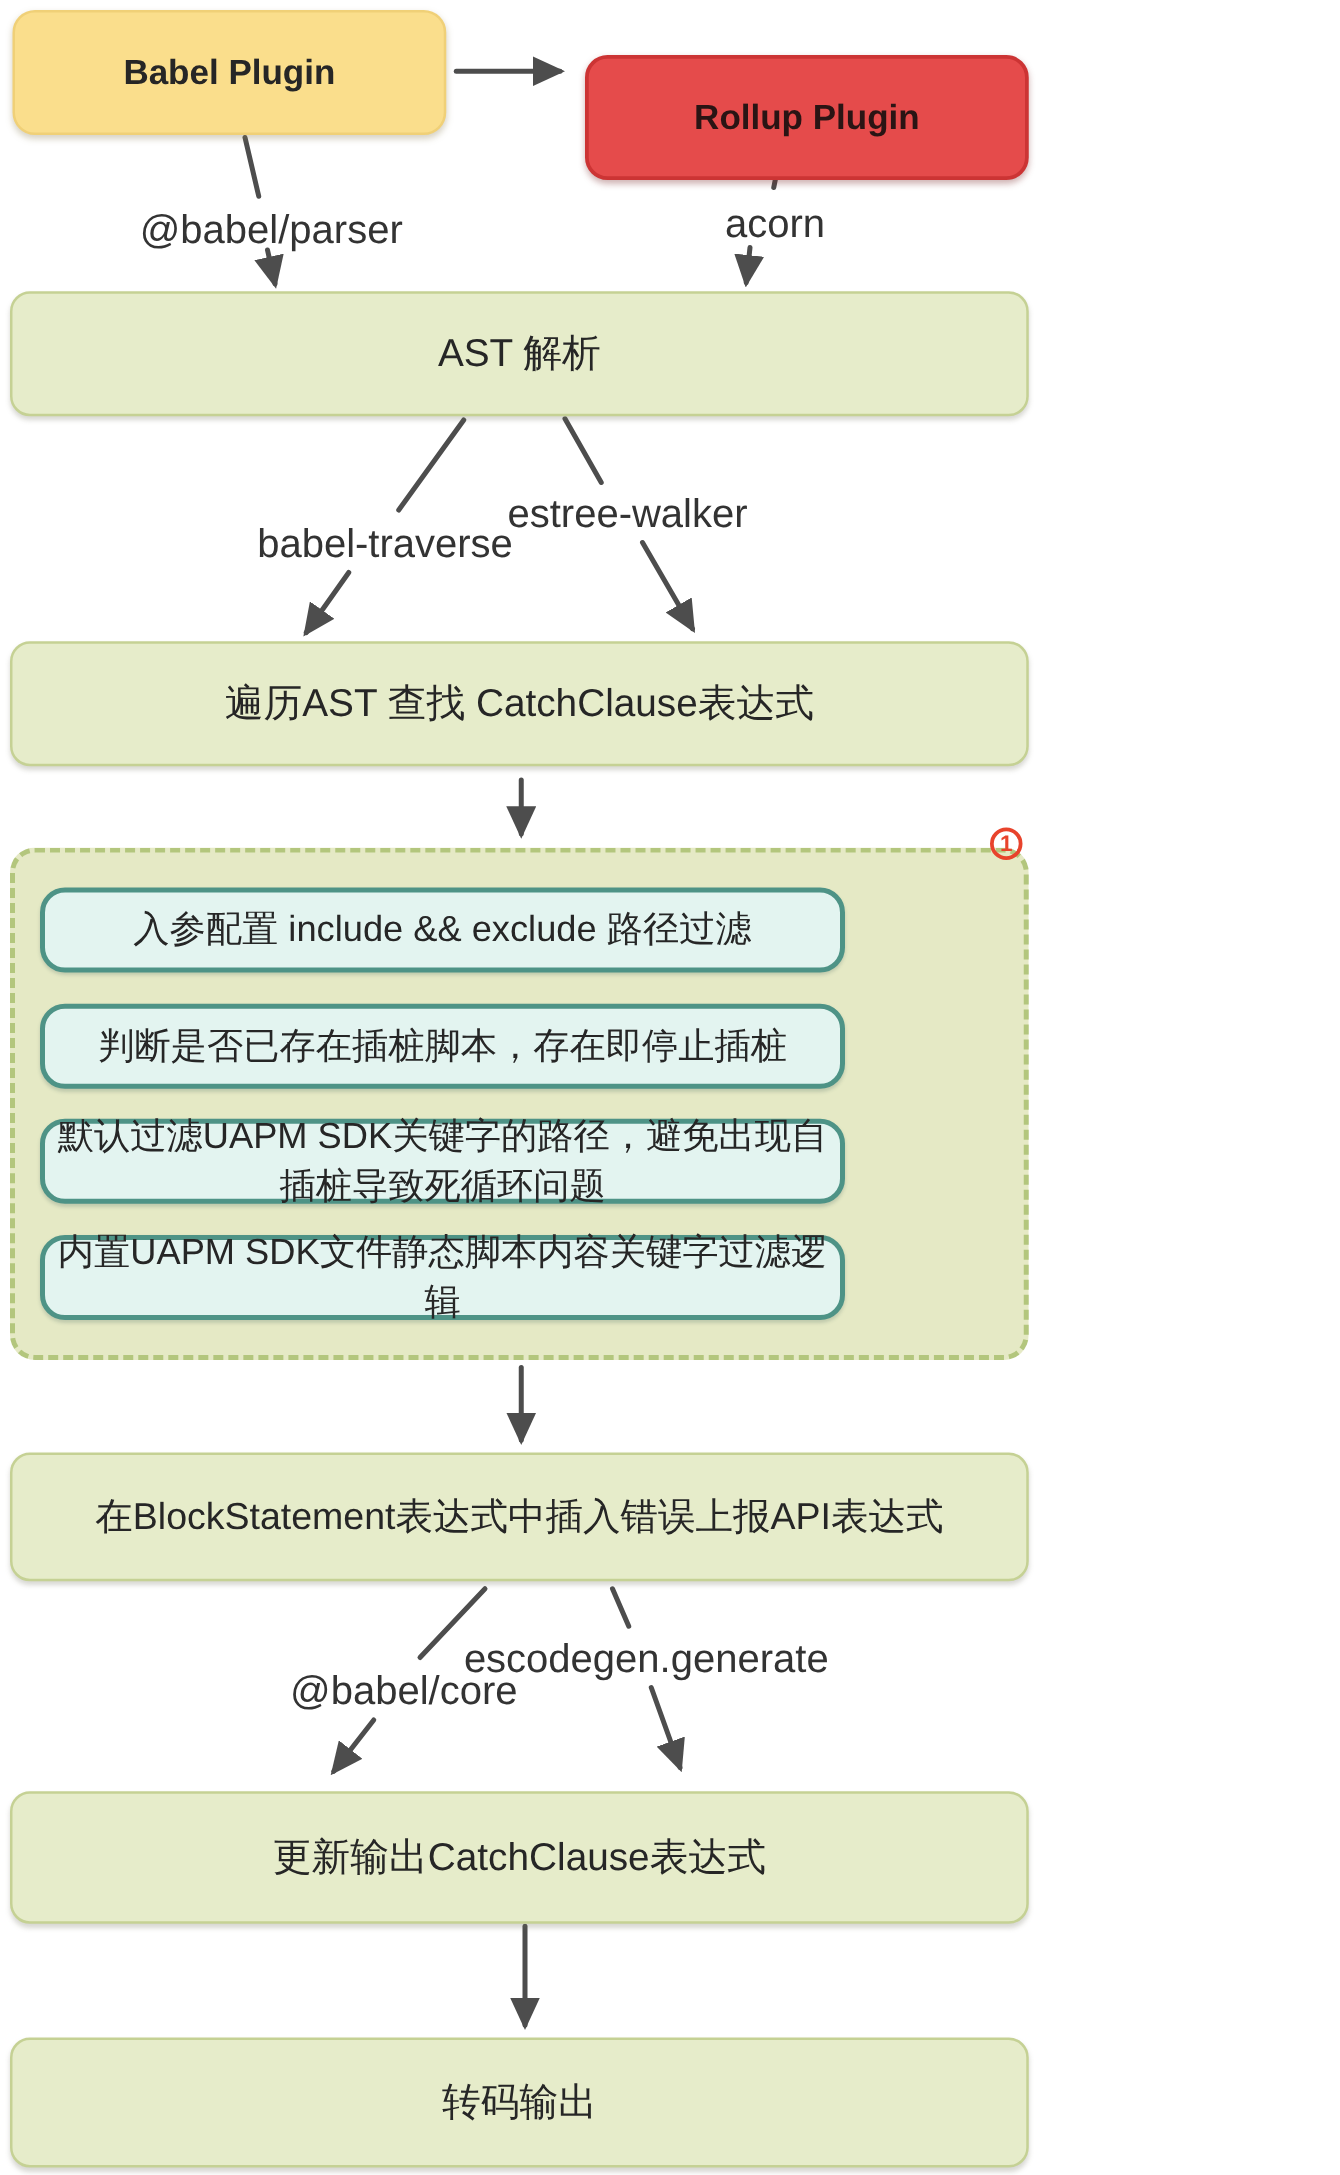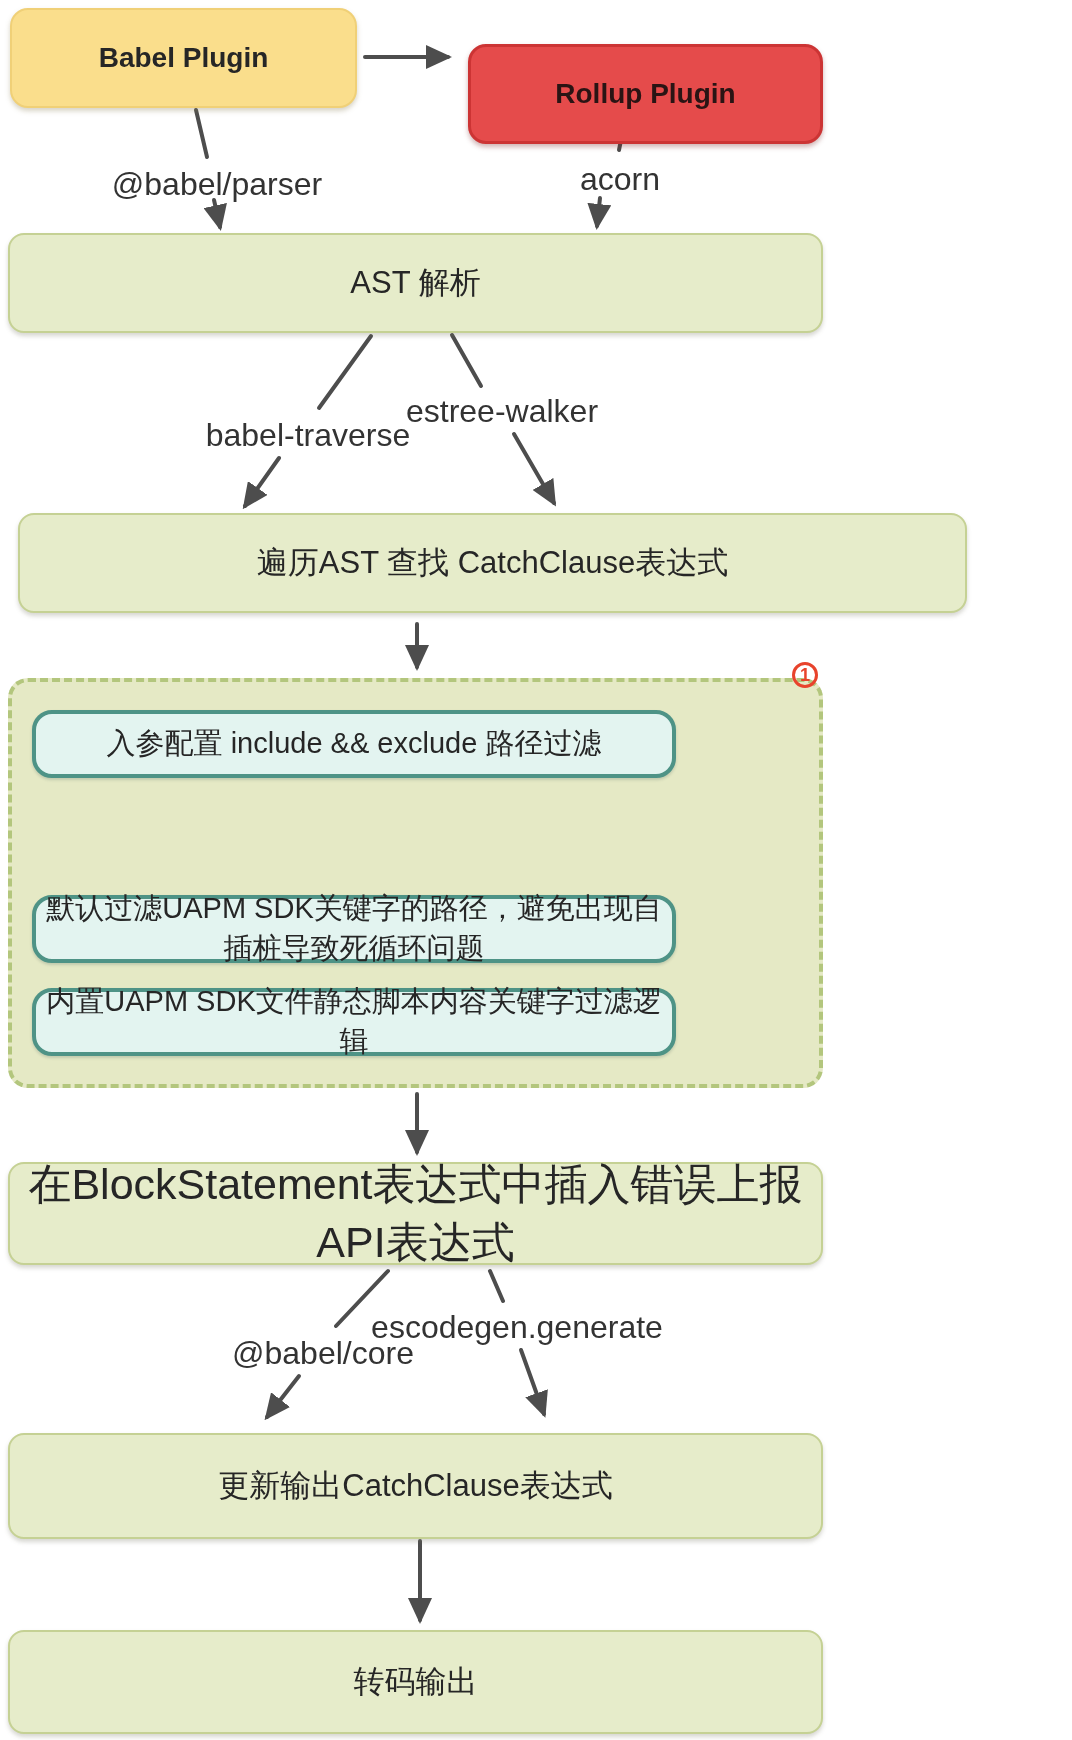--- a/index.html
+++ b/index.html
@@ -118,41 +118,44 @@
   <div class="edge-label" style="left:217px;top:184px;">@babel/parser</div>
   <div class="edge-label" style="left:620px;top:179px;">acorn</div>
 
   <div class="node node-green" style="left:8px;top:233px;width:815px;height:100px;">
     <span>AST 解析</span>
   </div>
 
   <div class="edge-label" style="left:308px;top:435px;">babel-traverse</div>
   <div class="edge-label" style="left:502px;top:411px;">estree-walker</div>
 
-  <div class="node node-green" style="left:18px;top:513px;width:949px;height:100px;justify-content:center;">
+  <div class="node node-green" style="left:8px;top:513px;width:815px;height:100px;justify-content:center;">
     <span>遍历AST 查找 CatchClause表达式</span>
   </div>
 
   <div class="group" style="left:8px;top:678px;width:815px;height:410px;">
     <div class="step" style="top:28px;">
       <span>入参配置 include &amp;&amp; exclude 路径过滤</span>
+    </div>
+    <div class="step" style="top:121px;">
+      <span>判断是否已存在插桩脚本，存在即停止插桩</span>
     </div>
     <div class="step" style="top:213px;">
       <span>默认过滤UAPM SDK关键字的路径，避免出现自插桩导致死循环问题</span>
     </div>
     <div class="step" style="top:306px;">
       <span>内置UAPM SDK文件静态脚本内容关键字过滤逻辑</span>
     </div>
   </div>
 
   <div class="badge">
     <span>1</span>
   </div>
 
-  <div class="node node-green" style="left:8px;top:1162px;width:815px;height:103px;font-size:43px;">
+  <div class="node node-green" style="left:8px;top:1162px;width:815px;height:103px;font-size:30px;">
     <span>在BlockStatement表达式中插入错误上报API表达式</span>
   </div>
 
   <div class="edge-label" style="left:323px;top:1353px;">@babel/core</div>
   <div class="edge-label" style="left:517px;top:1327px;">escodegen.generate</div>
 
   <div class="node node-green" style="left:8px;top:1433px;width:815px;height:106px;">
     <span>更新输出CatchClause表达式</span>
   </div>
 

